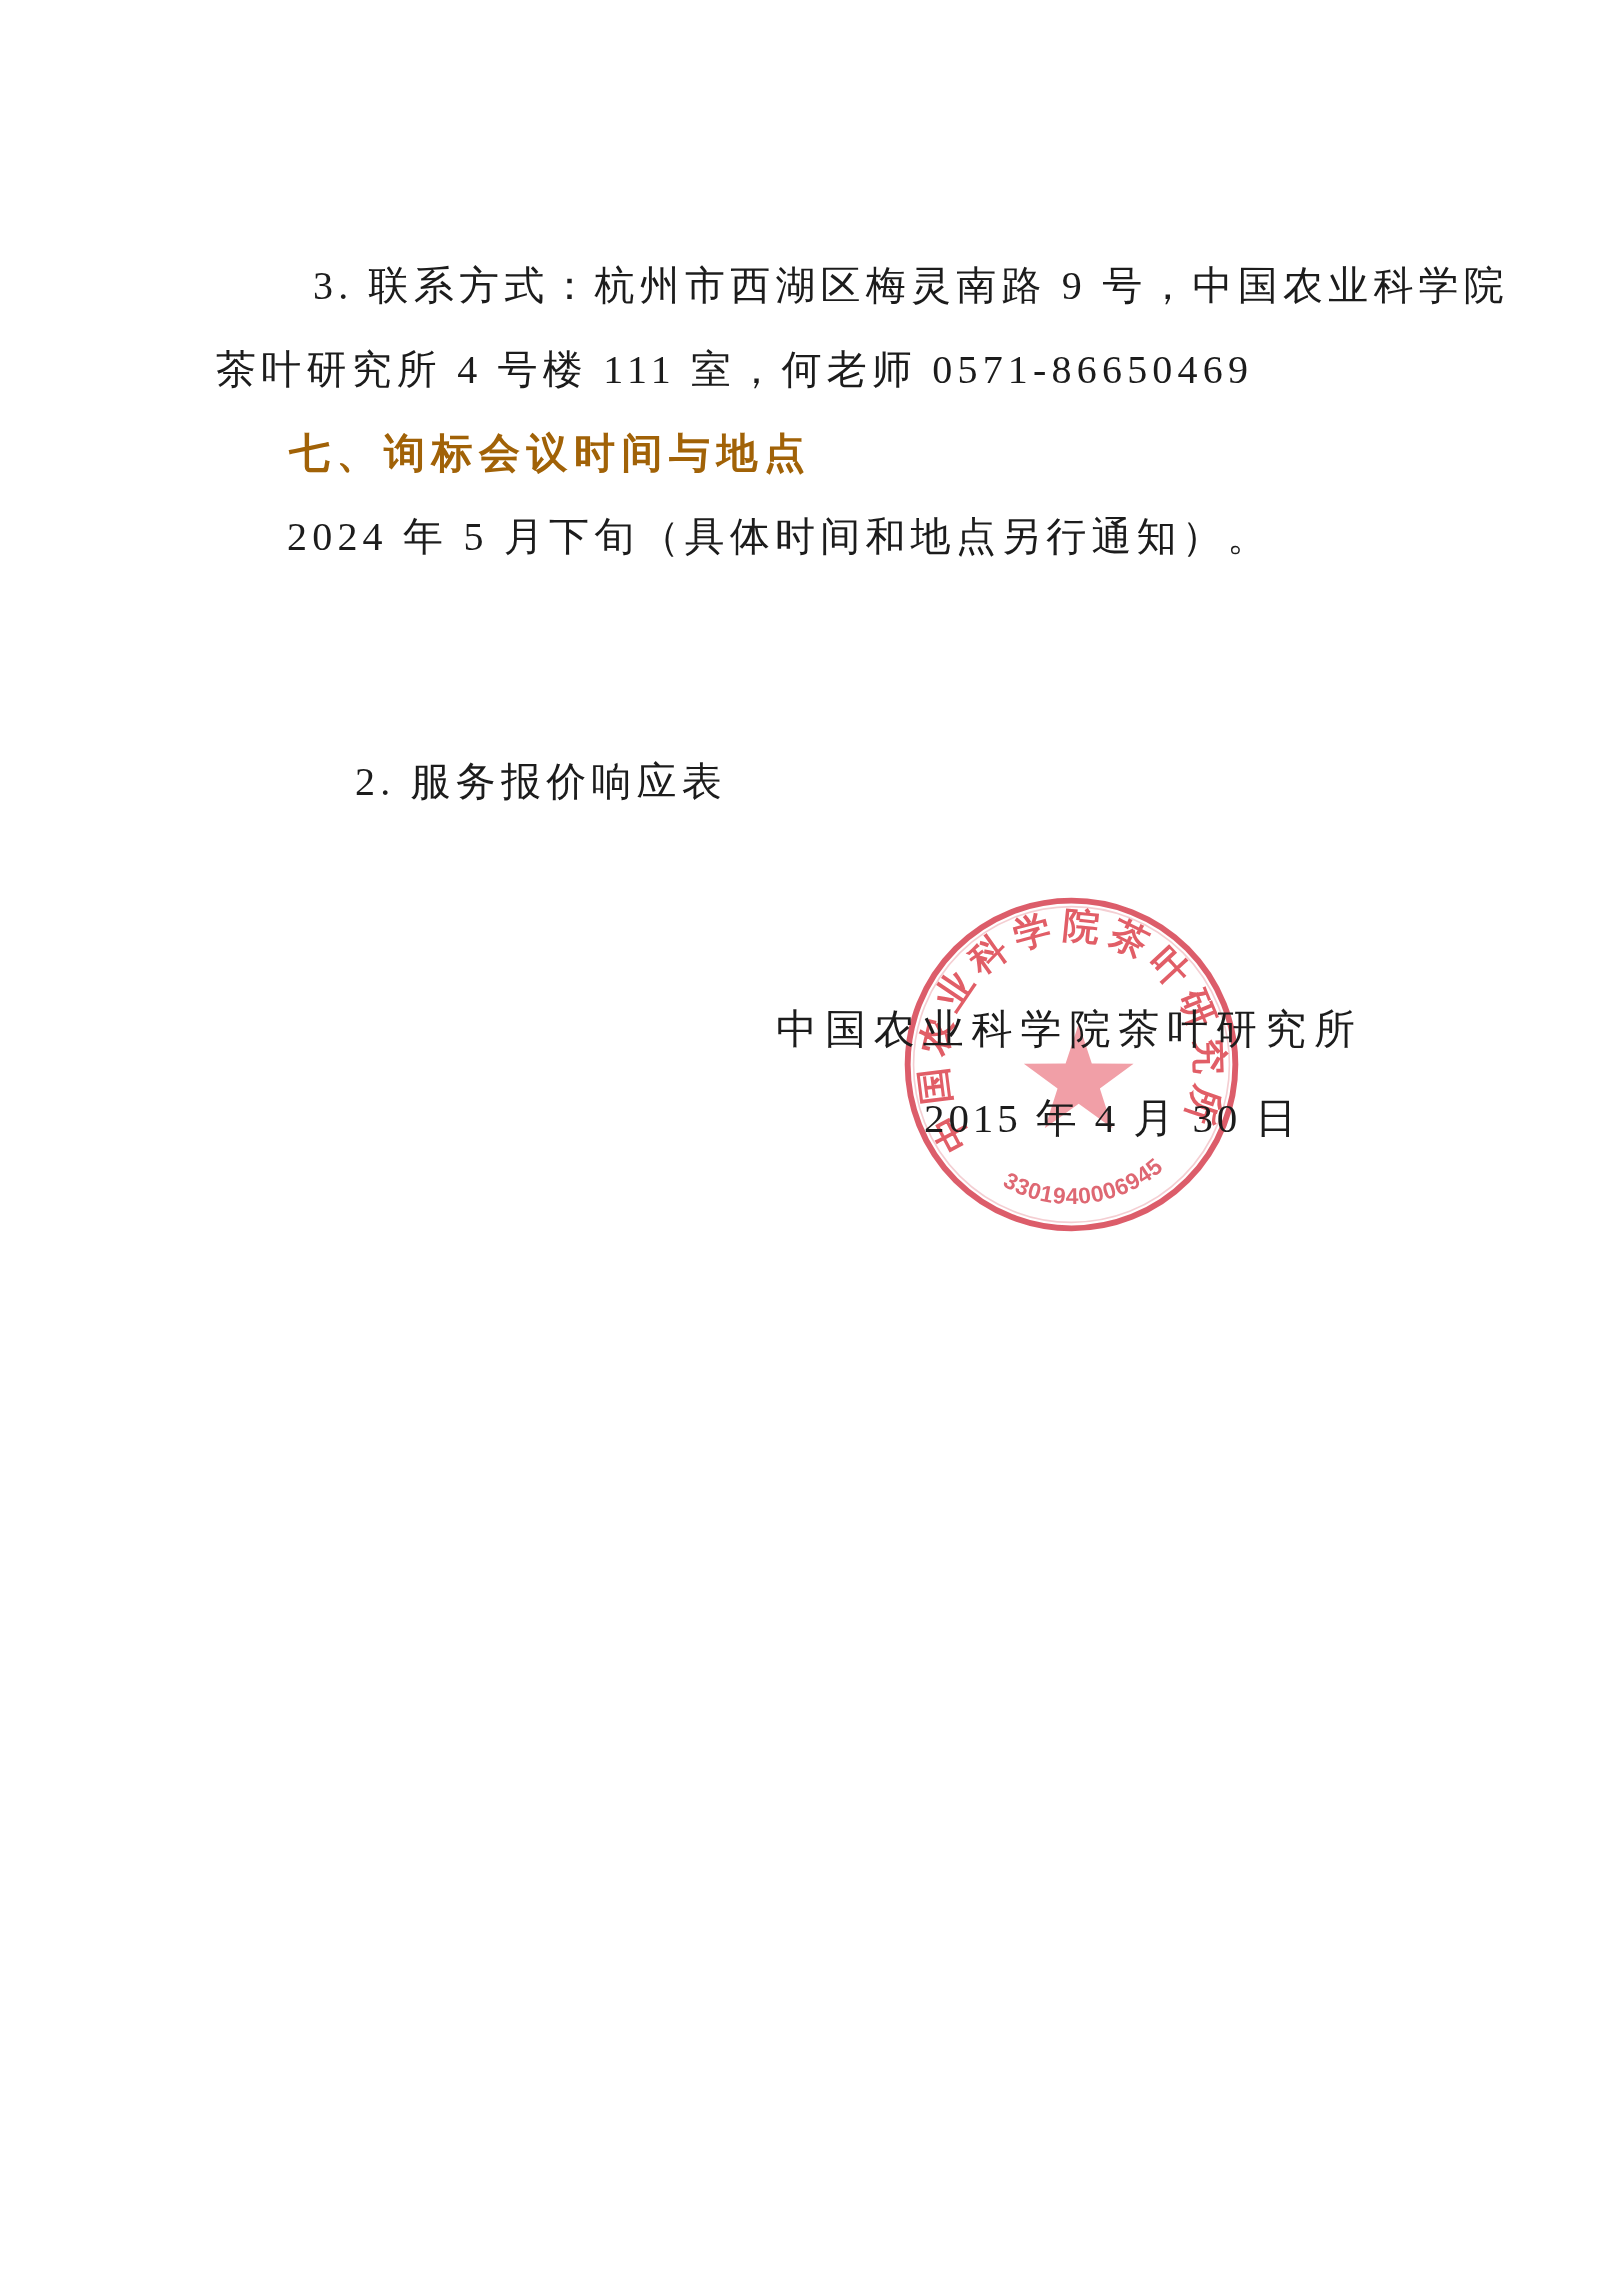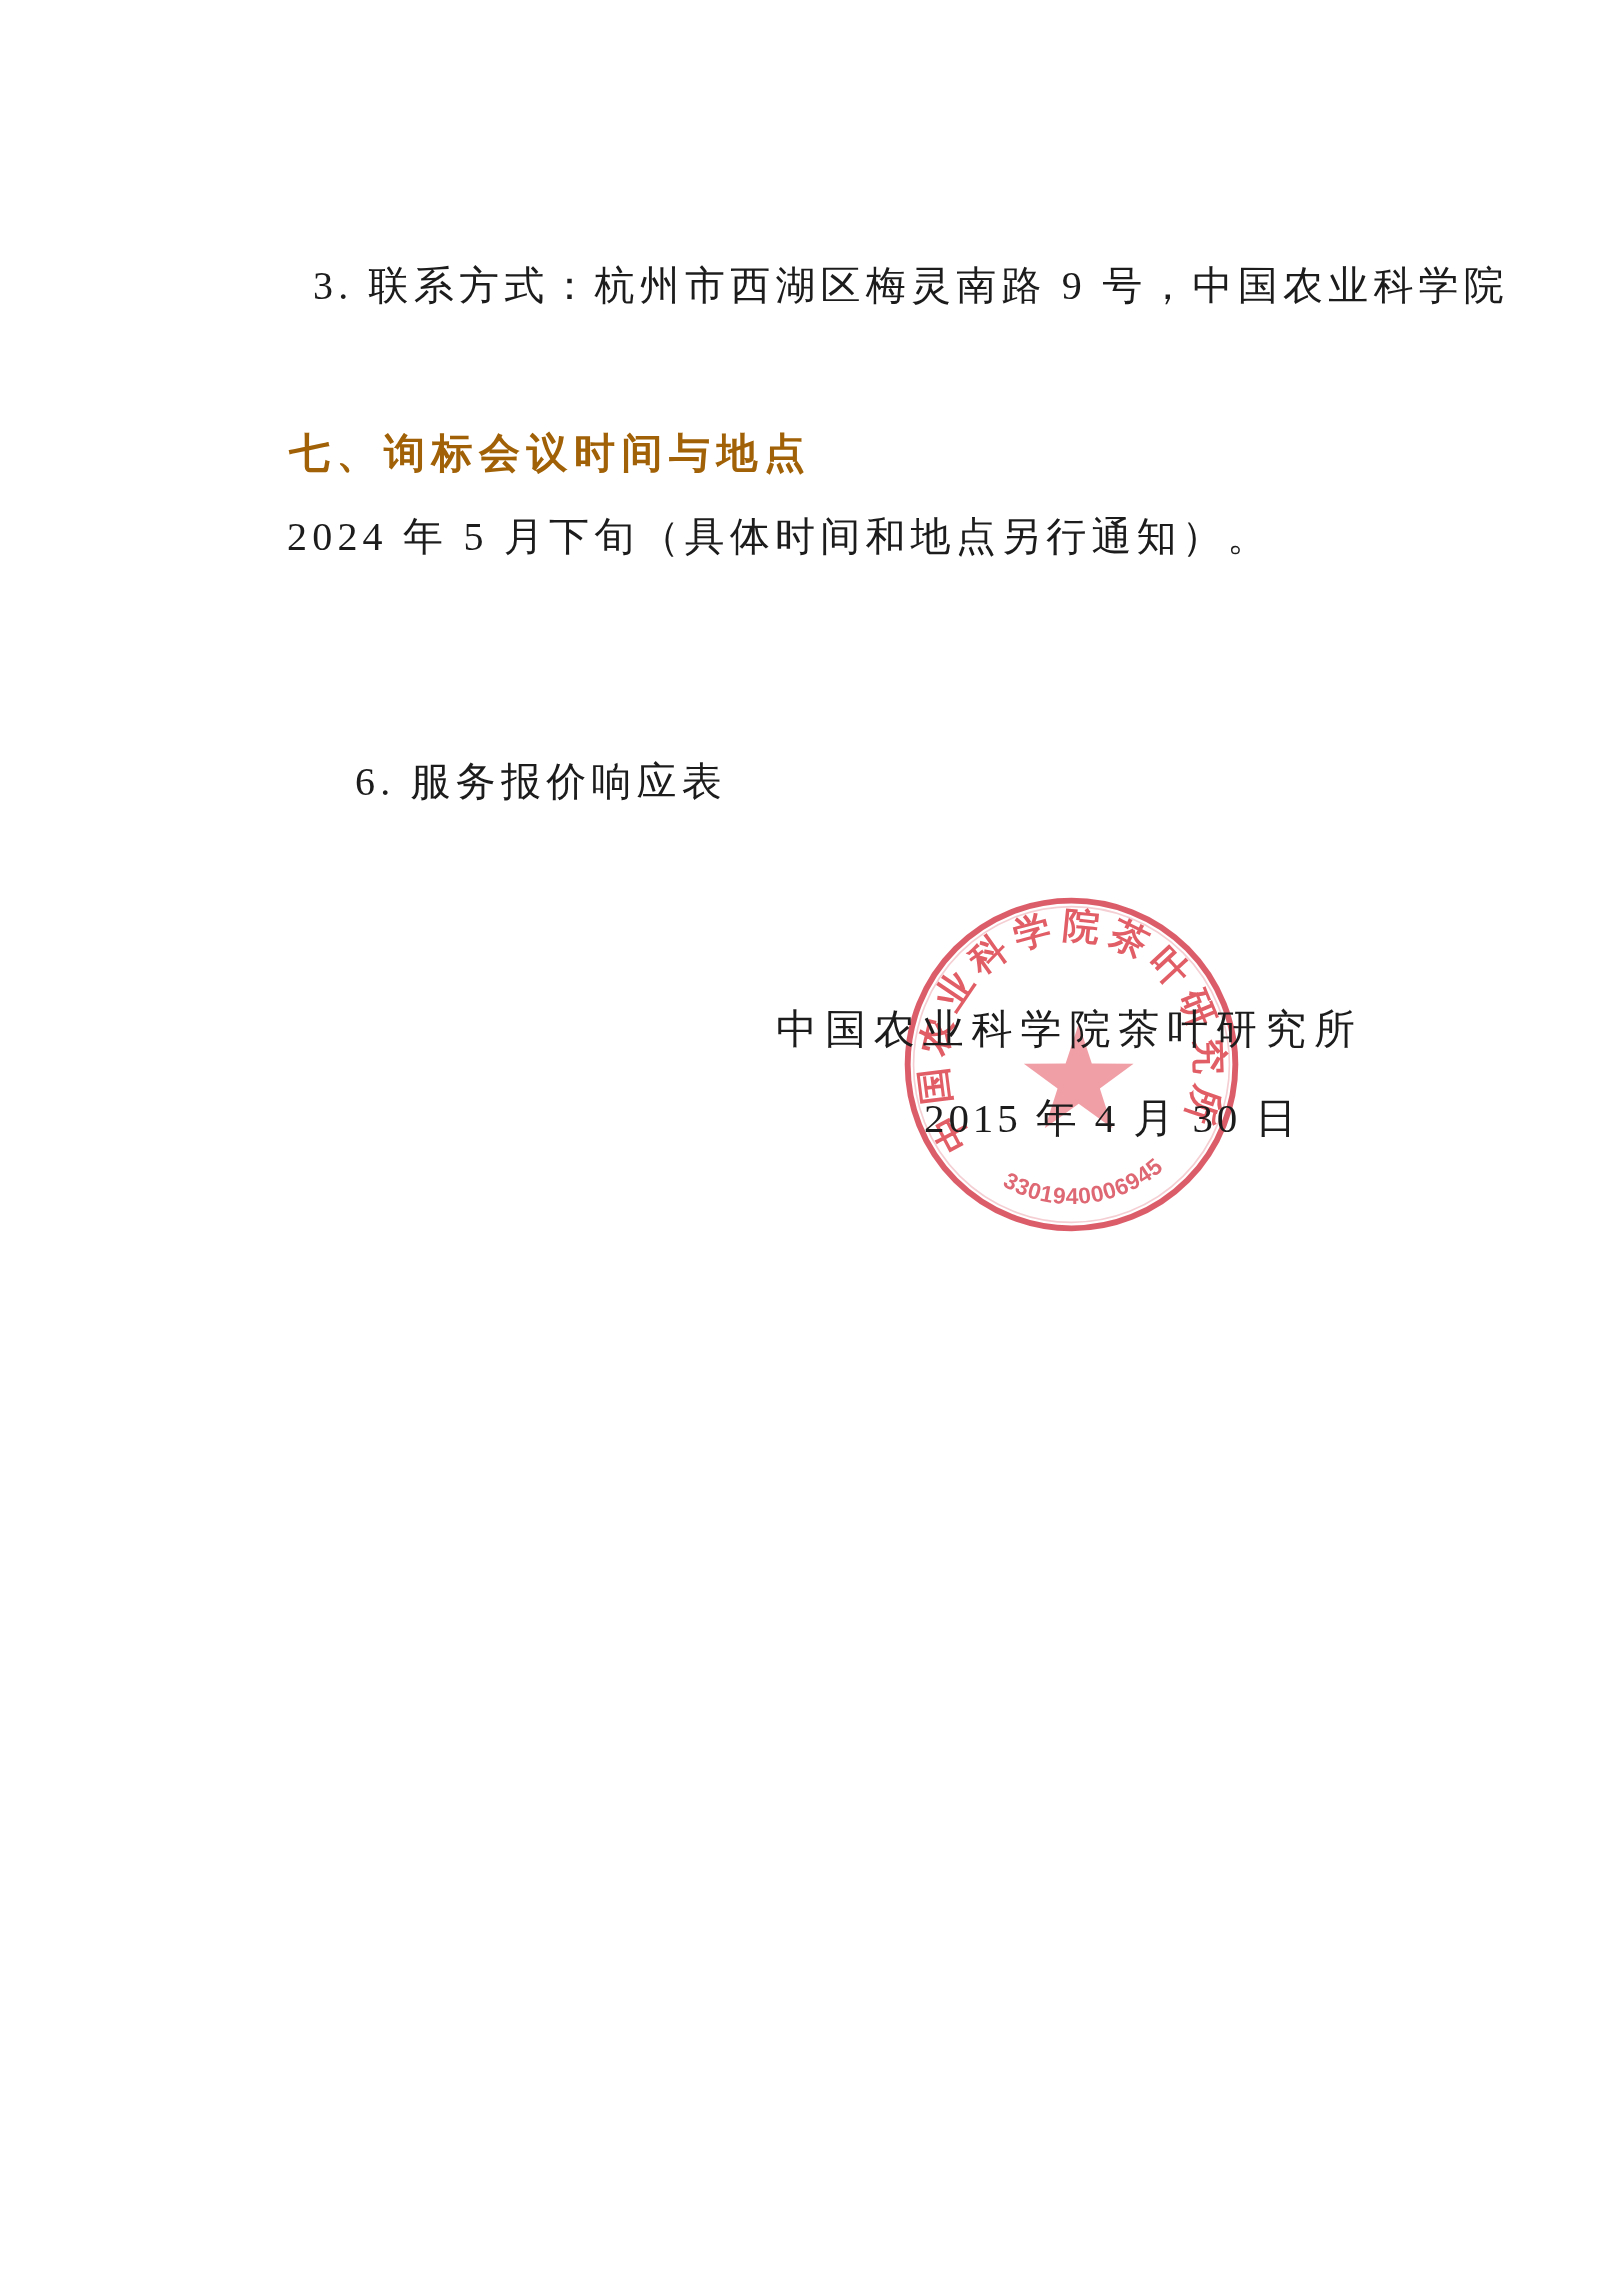--- a/index.html
+++ b/index.html
@@ -57,27 +57,28 @@
     font-weight:600;
   }
 </style>
 </head>
 <body>
 
 <div class="page">
 
   <div id="line1" class="txt">3. 联系方式：杭州市西湖区梅灵南路 9 号，中国农业科学院</div>
 
+  <div id="line2" class="txt">茶叶研究所 4 号楼 111 室，何老师 0571-86650469</div>
 
   <div id="line3" class="txt heading">七、询标会议时间与地点</div>
 
   <div id="line4" class="txt">2024 年 5 月下旬（具体时间和地点另行通知）。</div>
 
 
-  <div id="att2" class="txt">6. 服务报价响应表</div>
+  <div id="att2" class="txt">2. 服务报价响应表</div>
 
   <div id="sigline" class="txt sig">中国农业科学院茶叶研究所</div>
 
   <div id="dateline" class="txt date">2015 年 4 月 30 日</div>
 
   <div class="seal-wrap">
     <svg width="367" height="367" viewBox="0 0 560 560">
       <defs>
         <path id="ringPath" d="M 122.8 390.2 A 192 192 0 1 1 437.2 390.2" fill="none"></path>
         <path id="serialPath" d="M 151.8 450.1 A 213 213 0 0 0 408.2 450.1" fill="none"></path>

